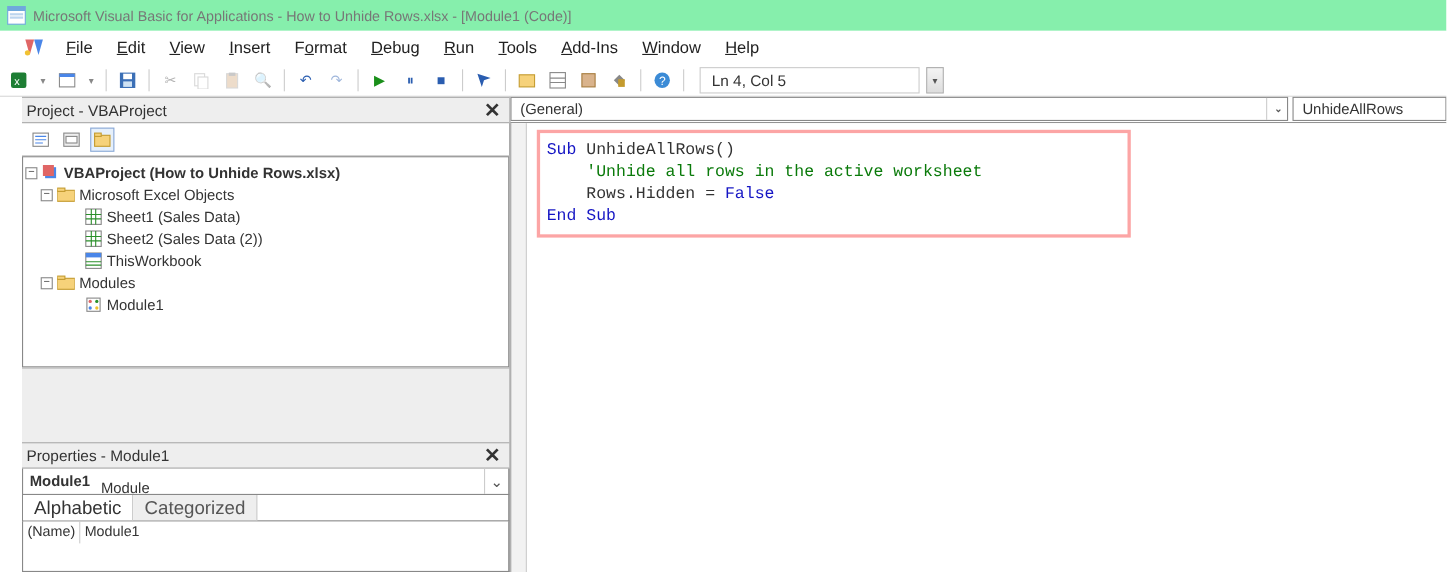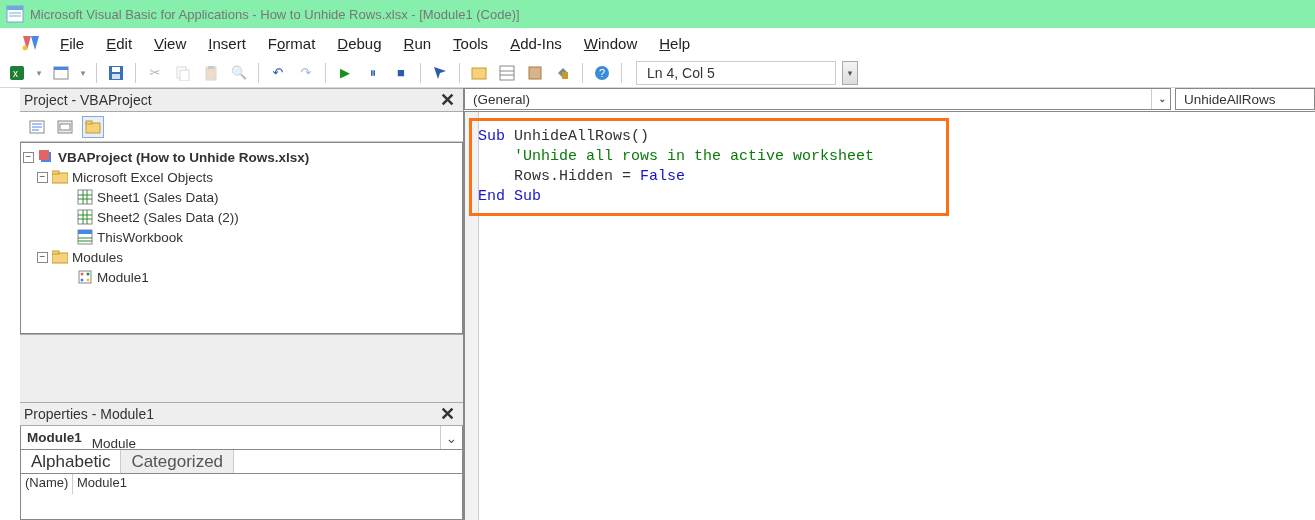--- a/index.html
+++ b/index.html
@@ -161,24 +161,24 @@
   .code-area {
     flex:1; position:relative; background:#fff;
     border-left:1px solid #888;
   }
   .code-left-gutter {
     position:absolute; left:0; top:0; bottom:0; width:14px;
     background:#f2f2f2; border-right:1px solid #ccc;
   }
   .code-highlight {
     position:absolute;
-    left:4px; top:6px;
-    border:3px solid #f97316;
+    left:23px; top:6px;
+    border:3px solid #fca5a5;
     padding:6px 10px 6px 6px;
-    width:480px;
+    width:540px;
   }
   pre.code {
     font-family: Consolas, "Courier New", monospace;
     font-size:15px; line-height:20px;
     white-space:pre;
   }
   .kw { color:#1515c4; }
   .cm { color:#0a7a0a; }
   .spacer-gap { height:68px; background:#eee; border-top:1px solid #aaa;}
 </style>

